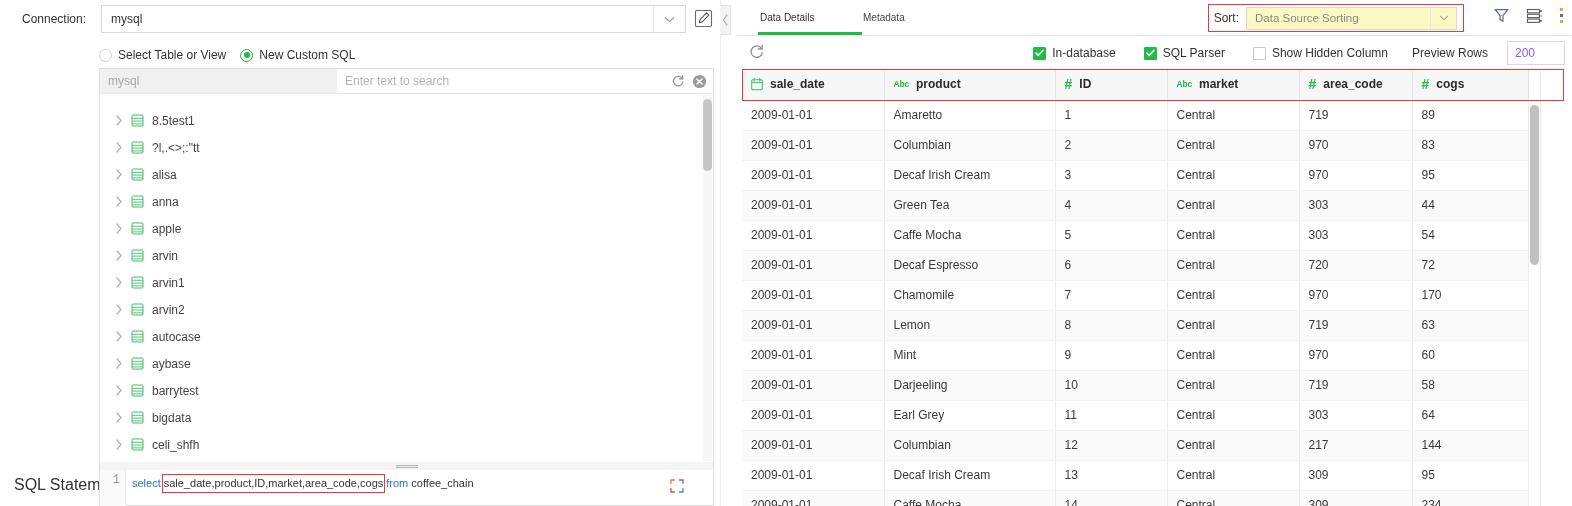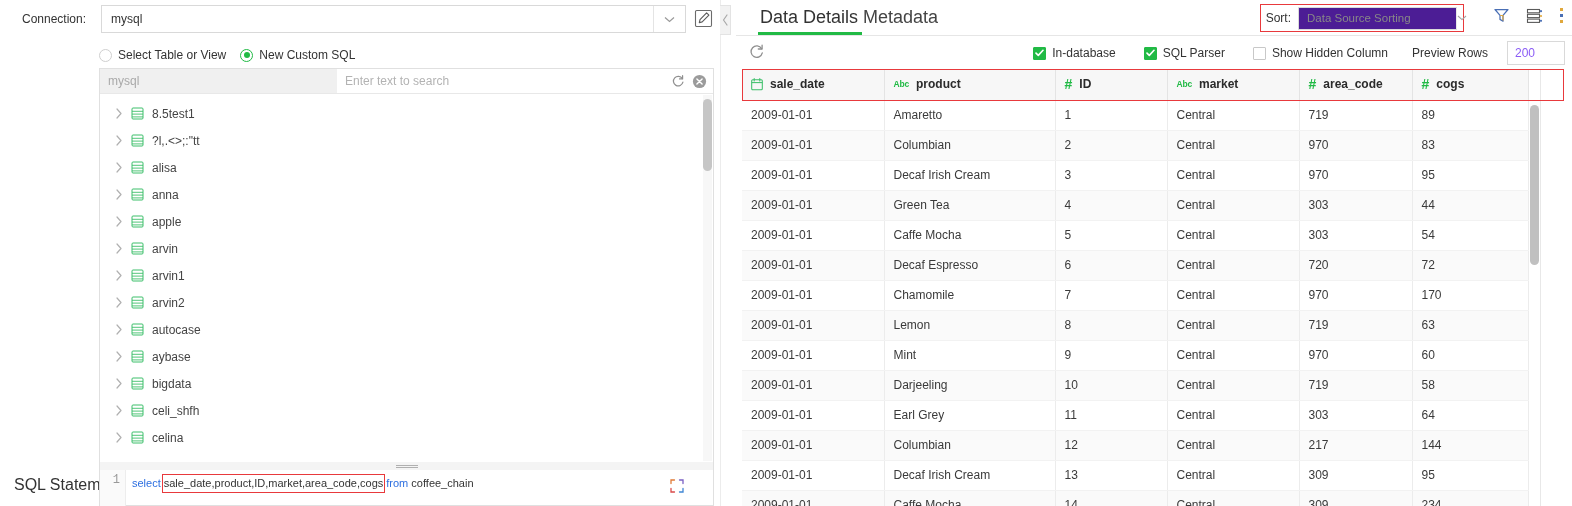--- a/index.html
+++ b/index.html
@@ -146,21 +146,21 @@
     position: absolute;
     right: 6px; top: 0;
     height: 24px;
     display: flex; align-items: center; gap: 7px;
   }
   .ic-btn { cursor: pointer; display:flex; align-items:center; justify-content:center; }
 
   
   #tree-list {
     position: absolute;
-    left: 0; top: 31px;
+    left: 0; top: 38px;
     width: 613px; height: 367px;
     overflow: hidden;
     background: #fff;
   }
   .tree-row {
     height: 27px;
     display: flex;
     align-items: center;
     padding-left: 12px;
     cursor: pointer;
@@ -309,21 +309,21 @@
   #tabs-row {
     position: absolute;
     left: 0; top: 0;
     width: 836px; height: 36px;
     border-bottom: 1px solid #e6e6e6;
   }
   .tab {
     position: absolute;
     top: 0; height: 35px;
     display: flex; align-items: center;
-    font-size: 18px;
+    font-size: 10px;
     color: #333;
     cursor: pointer;
   }
   #tab-data-details { left: 24px; }
   #tab-metadata { left: 127px; color: #444; }
   #tab-underline {
     position: absolute;
     left: 22px; top: 32px;
     width: 104px; height: 3px;
     background: #21ba45;
@@ -332,23 +332,23 @@
   #sort-wrap {
     position: absolute;
     right: 108px; top: 4px;
     height: 28px;
     display: flex; align-items: center;
     border: 1px solid #e8393c;
     padding: 0 6px 0 5px;
   }
   #sort-label { font-size: 12px; color: #333; margin-right: 7px; white-space: nowrap; }
   #sort-select {
-    width: 159px; height: 23px;
+    width: 211px; height: 23px;
     border: 1px solid #dadada;
-    background: #4c1d95;
+    background: #fef9c3;
     display: flex; align-items: center;
     cursor: pointer;
     gap: 45px;
   }
   #sort-value {
     flex: 1;
     padding-left: 8px;
     font-size: 11.5px;
     color: #888;
     white-space: nowrap;
@@ -680,20 +680,34 @@
                 <path d="M2 1 L6 5.5 L2 10" fill="none" stroke="#b0b0b0" stroke-width="1.2" stroke-linecap="round" stroke-linejoin="round"></path>
               </svg>
             </span>
             <span class="tree-db-icon">
               <svg width="13" height="13" viewBox="0 0 13 13">
                 <rect x="1" y="1" width="11" height="11" rx="1" fill="none" stroke="#3dbf6a" stroke-width="1"></rect>
                 <path d="M1 4.3 H12 M1 7.1 H12 M1 9.9 H12" stroke="#3dbf6a" stroke-width="0.9"></path>
               </svg>
             </span>
             <span class="tree-label">aybase</span>
+          </div>
+          <div class="tree-row">
+            <span class="tree-arrow">
+              <svg width="8" height="11" viewBox="0 0 8 11">
+                <path d="M2 1 L6 5.5 L2 10" fill="none" stroke="#b0b0b0" stroke-width="1.2" stroke-linecap="round" stroke-linejoin="round"></path>
+              </svg>
+            </span>
+            <span class="tree-db-icon">
+              <svg width="13" height="13" viewBox="0 0 13 13">
+                <rect x="1" y="1" width="11" height="11" rx="1" fill="none" stroke="#3dbf6a" stroke-width="1"></rect>
+                <path d="M1 4.3 H12 M1 7.1 H12 M1 9.9 H12" stroke="#3dbf6a" stroke-width="0.9"></path>
+              </svg>
+            </span>
+            <span class="tree-label">barrytest</span>
           </div>
           <div class="tree-row">
             <span class="tree-arrow">
               <svg width="8" height="11" viewBox="0 0 8 11">
                 <path d="M2 1 L6 5.5 L2 10" fill="none" stroke="#b0b0b0" stroke-width="1.2" stroke-linecap="round" stroke-linejoin="round"></path>
               </svg>
             </span>
             <span class="tree-db-icon">
               <svg width="13" height="13" viewBox="0 0 13 13">
                 <rect x="1" y="1" width="11" height="11" rx="1" fill="none" stroke="#3dbf6a" stroke-width="1"></rect>

